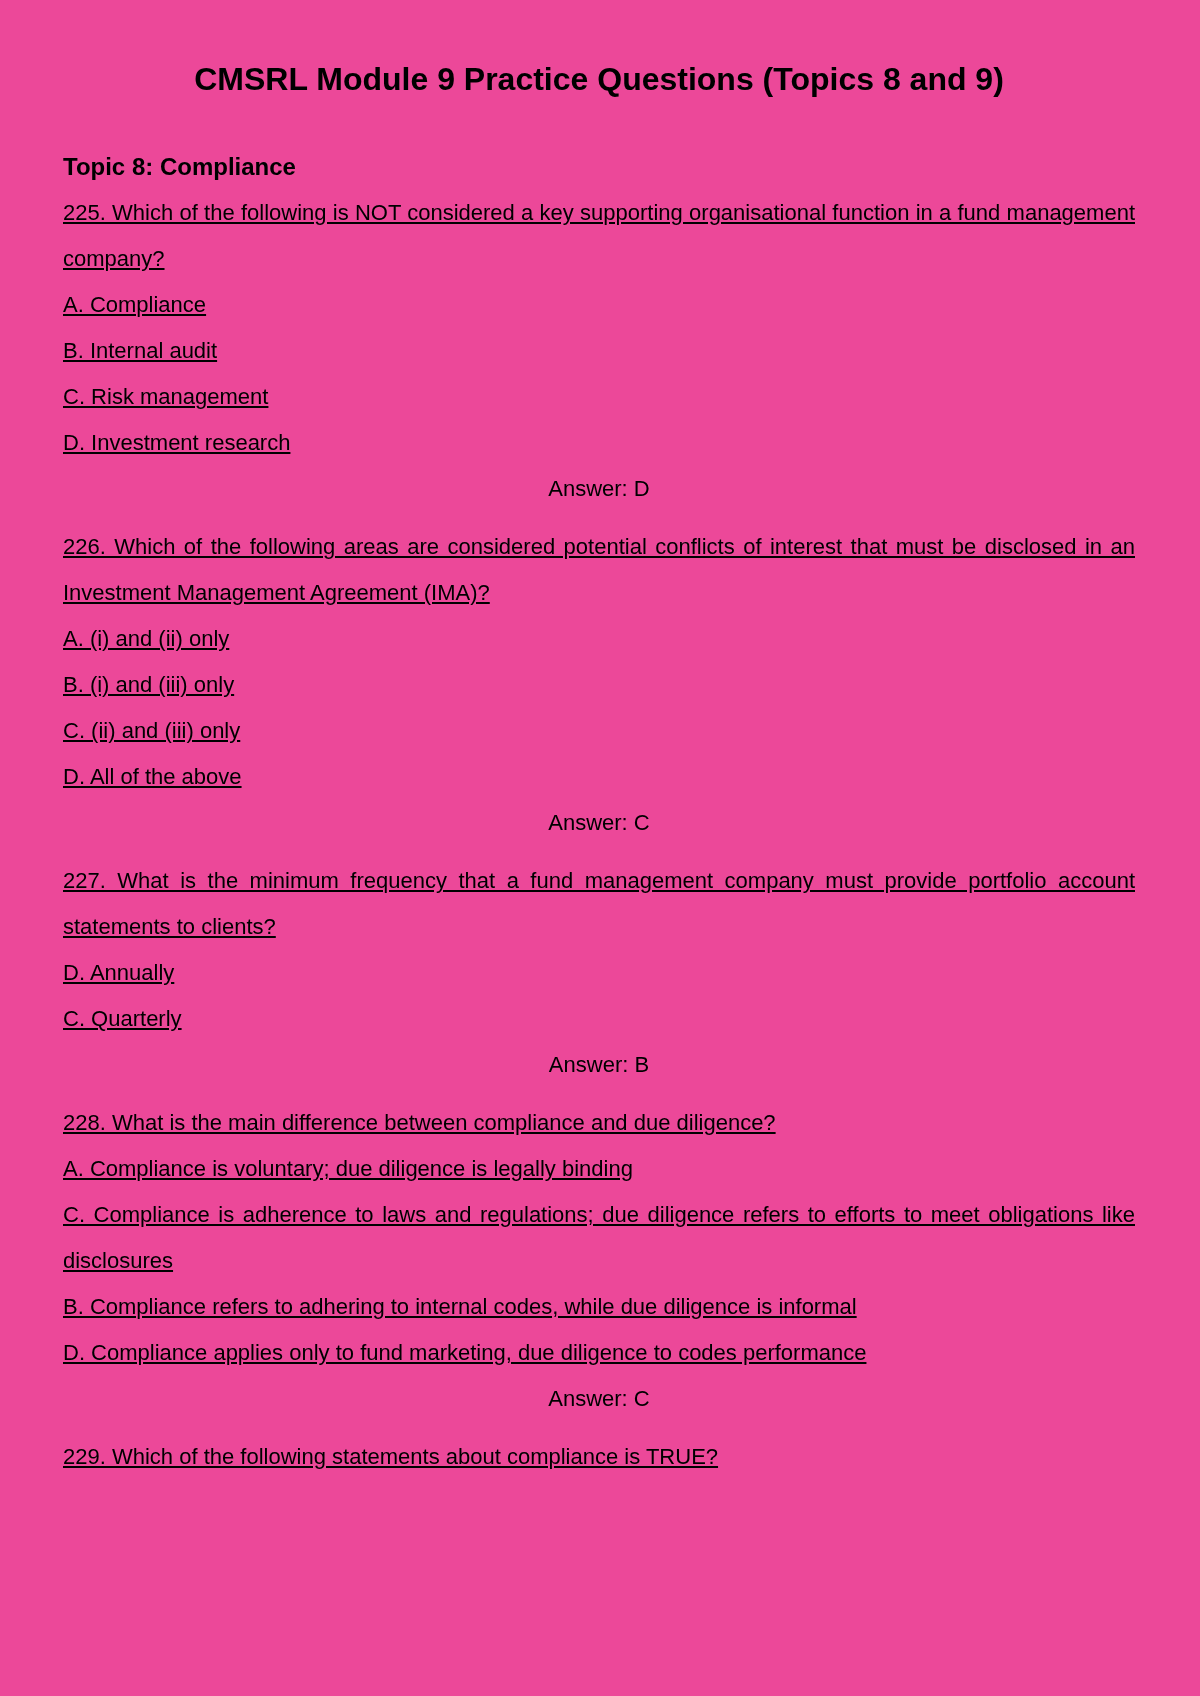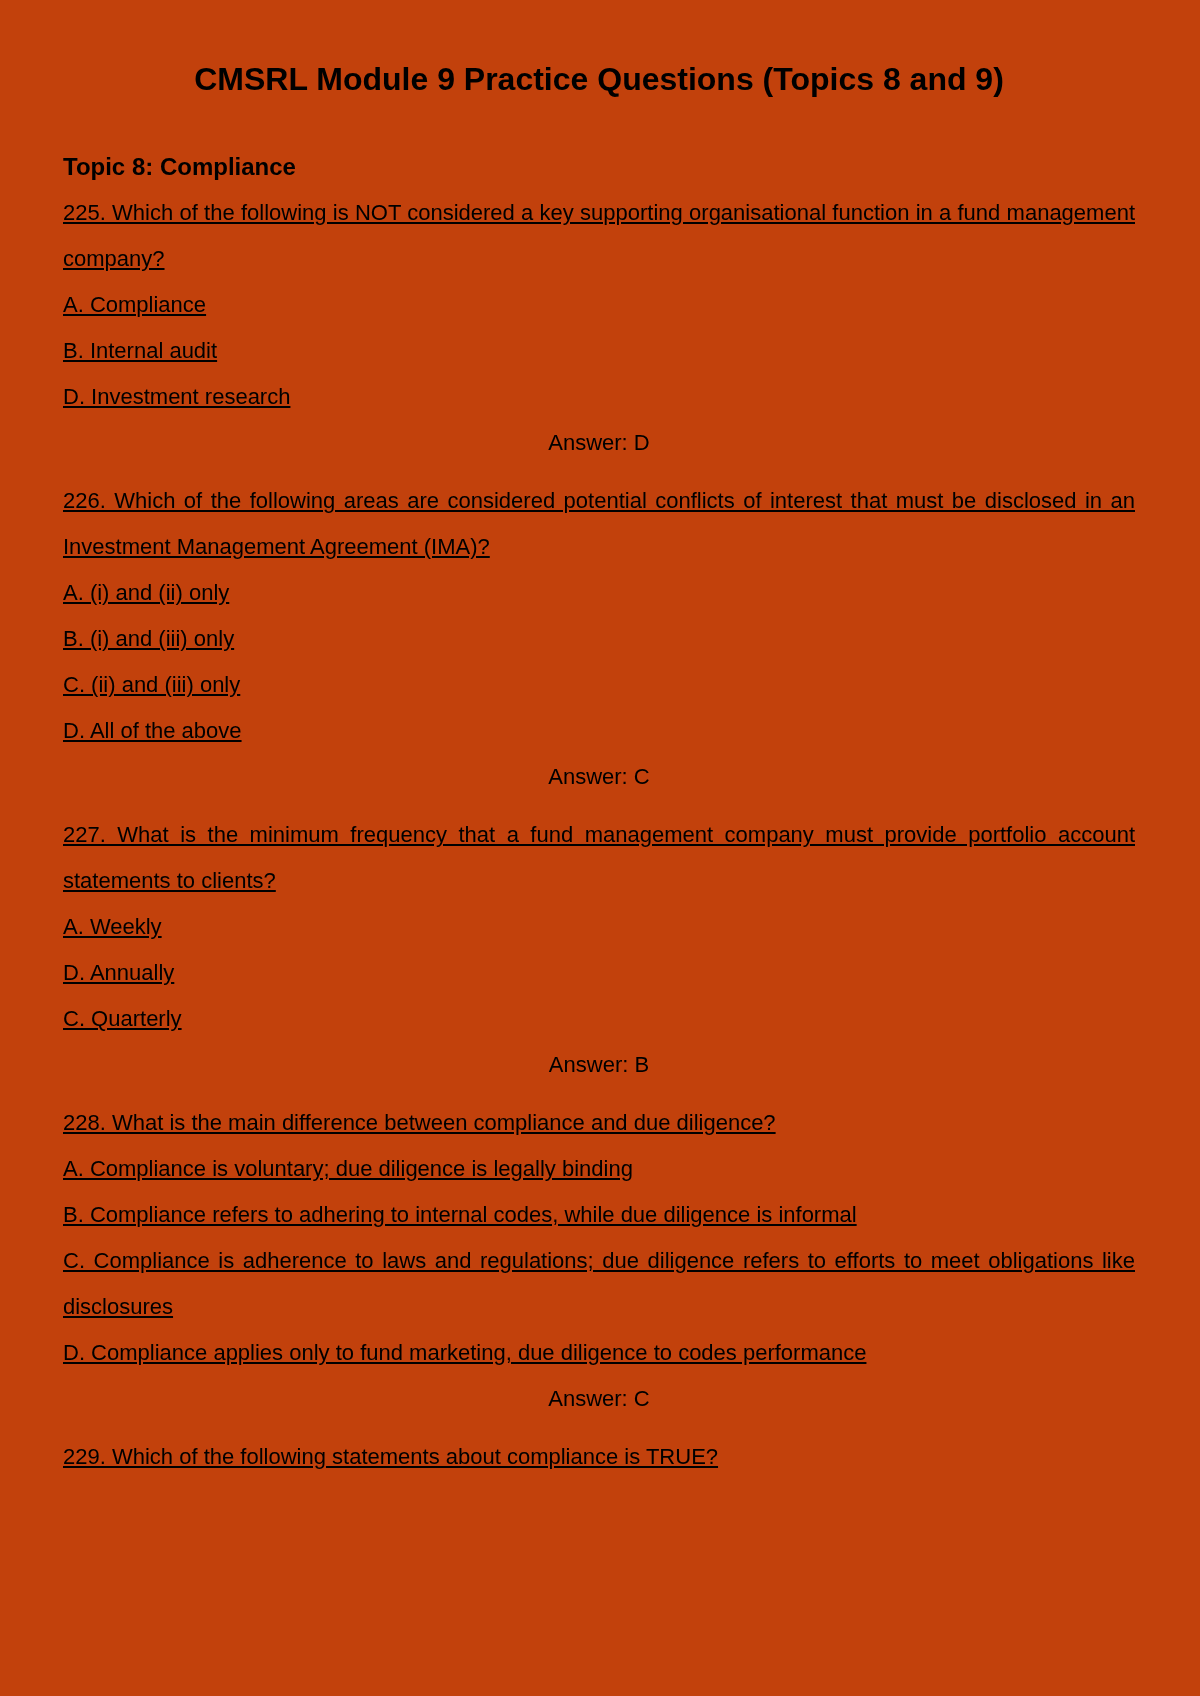--- a/index.html
+++ b/index.html
@@ -6,21 +6,21 @@
     margin: 0;
     padding: 0;
     background: #ffffff;
   }
   .page {
     position: relative;
     width: 1200px;
     height: 1696px;
     box-sizing: border-box;
     padding: 56px 65px 12px 63px;
-    background: #c2410c;
+    background: #ec4899;
     color: #000000;
     font-family: "Liberation Sans", "DejaVu Sans", sans-serif;
     font-size: 22px;
     line-height: 46px;
     overflow: hidden;
   }
   .doc-title {
     margin: 0;
     font-size: 32px;
     line-height: 46px;
@@ -58,46 +58,46 @@
 <div class="page">
 
   <h1 class="doc-title">CMSRL Module 9 Practice Questions (Topics 8 and 9)</h1>
 
   <h2 class="section-heading">Topic 8: Compliance</h2>
 
   <div class="question first">
     <p class="stem">225. Which of the following is NOT considered a key supporting organisational function in a fund management company?</p>
     <p class="option">A. Compliance</p>
     <p class="option">B. Internal audit</p>
+    <p class="option">C. Risk management</p>
     <p class="option">D. Investment research</p>
     <p class="answer">Answer: D</p>
   </div>
 
   <div class="question">
     <p class="stem">226. Which of the following areas are considered potential conflicts of interest that must be disclosed in an Investment Management Agreement (IMA)?</p>
     <p class="option">A. (i) and (ii) only</p>
     <p class="option">B. (i) and (iii) only</p>
     <p class="option">C. (ii) and (iii) only</p>
     <p class="option">D. All of the above</p>
     <p class="answer">Answer: C</p>
   </div>
 
   <div class="question">
     <p class="stem">227. What is the minimum frequency that a fund management company must provide portfolio account statements to clients?</p>
-    <p class="option">A. Weekly</p>
     <p class="option">D. Annually</p>
     <p class="option">C. Quarterly</p>
     <p class="answer">Answer: B</p>
   </div>
 
   <div class="question">
     <p class="stem">228. What is the main difference between compliance and due diligence?</p>
     <p class="option">A. Compliance is voluntary; due diligence is legally binding</p>
+    <p class="option">C. Compliance is adherence to laws and regulations; due diligence refers to efforts to meet obligations like disclosures</p>
     <p class="option">B. Compliance refers to adhering to internal codes, while due diligence is informal</p>
-    <p class="option">C. Compliance is adherence to laws and regulations; due diligence refers to efforts to meet obligations like disclosures</p>
     <p class="option">D. Compliance applies only to fund marketing, due diligence to codes performance</p>
     <p class="answer">Answer: C</p>
   </div>
 
   <div class="question">
     <p class="stem">229. Which of the following statements about compliance is TRUE?</p>
   </div>
 
 </div>
 

